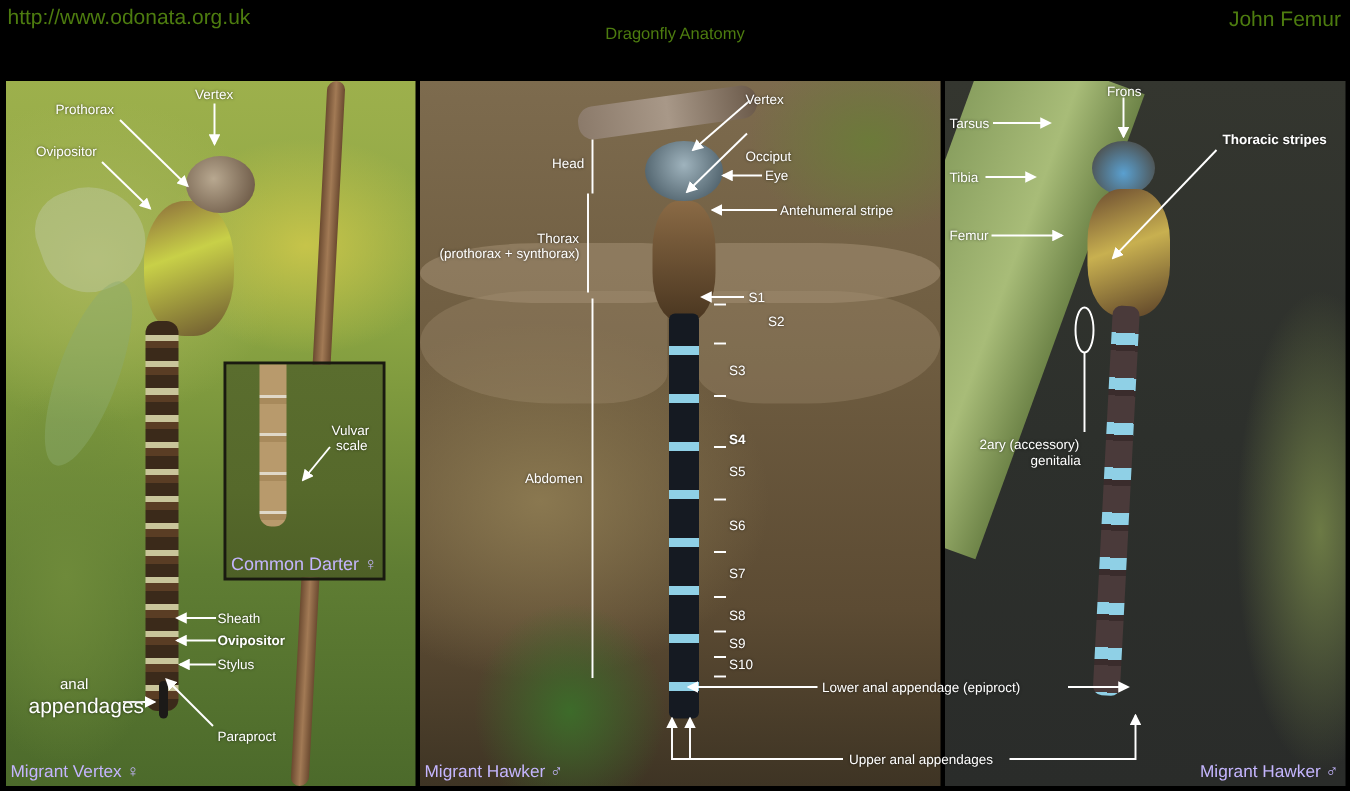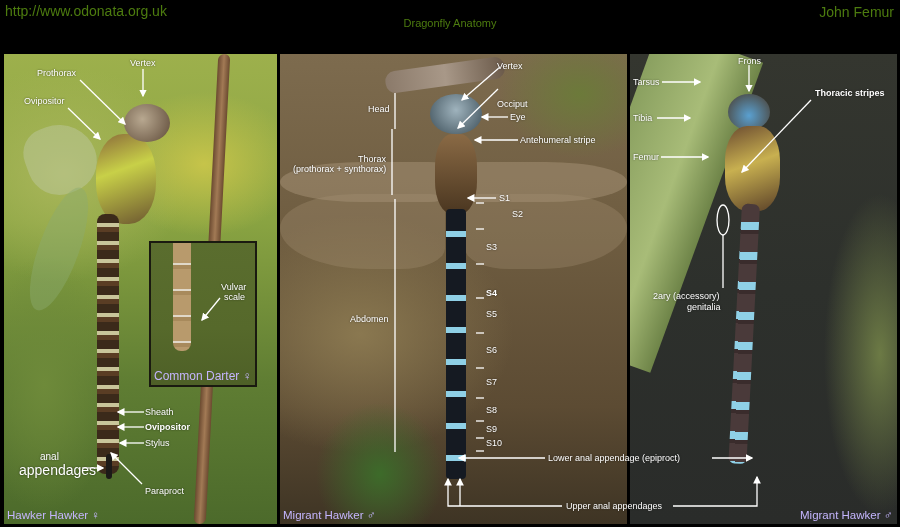--- a/index.html
+++ b/index.html
@@ -151,21 +151,21 @@
 <div class="lbl" style="left:24px;top:96px;">Ovipositor</div>
 <div class="lbl" style="left:145px;top:407px;">Sheath</div>
 <div class="lbl" style="left:145px;top:422px;font-weight:bold;">Ovipositor</div>
 <div class="lbl" style="left:145px;top:438px;">Stylus</div>
 <div class="lbl" style="left:40px;top:451px;font-size:10px;">anal</div>
 <div class="lbl" style="left:19px;top:462px;font-size:14px;">appendages</div>
 <div class="lbl" style="left:145px;top:486px;">Paraproct</div>
 <div class="lbl" style="left:221px;top:282px;">Vulvar</div>
 <div class="lbl" style="left:224px;top:292px;">scale</div>
 <div class="cap" style="left:154px;top:369px;font-size:12px;">Common Darter ♀</div>
-<div class="cap" style="left:7px;top:509px;">Hawker Hawker ♀</div>
+<div class="cap" style="left:7px;top:509px;">Migrant Vertex ♀</div>
 
 <div class="lbl" style="left:368px;top:104px;">Head</div>
 <div class="lbl" style="left:358px;top:154px;">Thorax</div>
 <div class="lbl" style="left:293px;top:164px;">(prothorax + synthorax)</div>
 <div class="lbl" style="left:350px;top:314px;">Abdomen</div>
 <div class="lbl" style="left:497px;top:61px;">Vertex</div>
 <div class="lbl" style="left:497px;top:81px;margin-top:18px;">Occiput</div>
 <div class="lbl" style="left:510px;top:112px;">Eye</div>
 <div class="lbl" style="left:520px;top:135px;">Antehumeral stripe</div>
 <div class="lbl" style="left:499px;top:193px;">S1</div>

